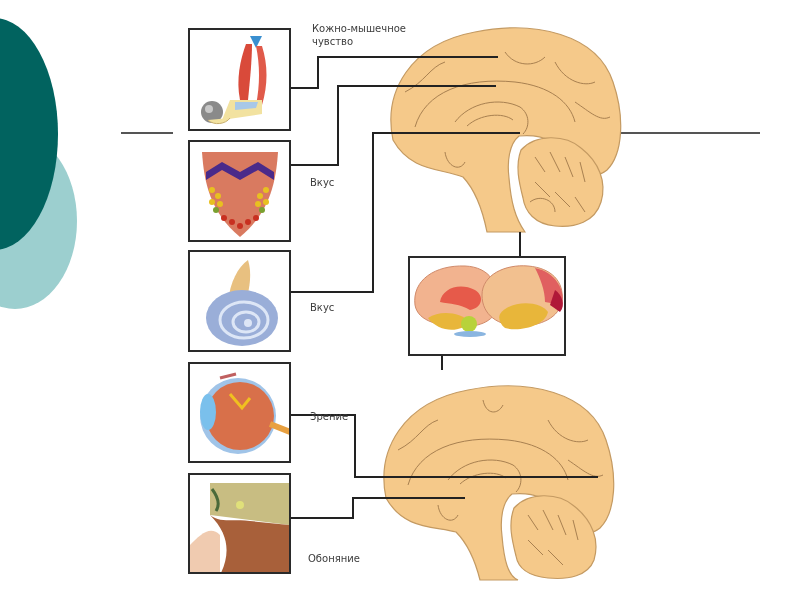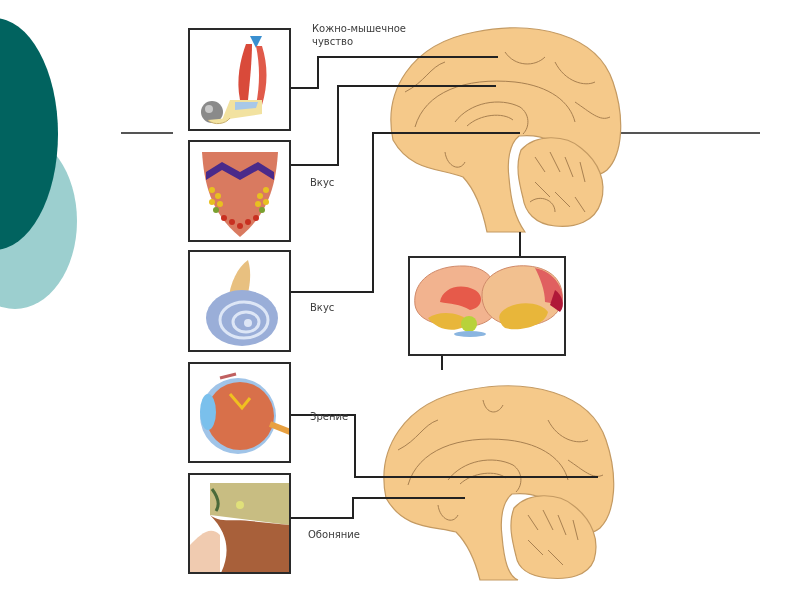--- a/index.html
+++ b/index.html
@@ -165,13 +165,13 @@
   </svg>
 </div>
 
 <div class="sense-label" style="left:298px; top:22px;">
   <div>Кожно-мышечное</div>
   <div>чувство</div>
 </div>
 <div class="sense-label" style="left:296px; top:176px;">Вкус</div>
 <div class="sense-label" style="left:296px; top:301px;">Вкус</div>
 <div class="sense-label" style="left:296px; top:410px;">Зрение</div>
-<div class="sense-label" style="left:294px; top:528px;">Обоняние</div>
+<div class="sense-label" style="left:294px; top:552px;">Обоняние</div>
 
 </body></html>

